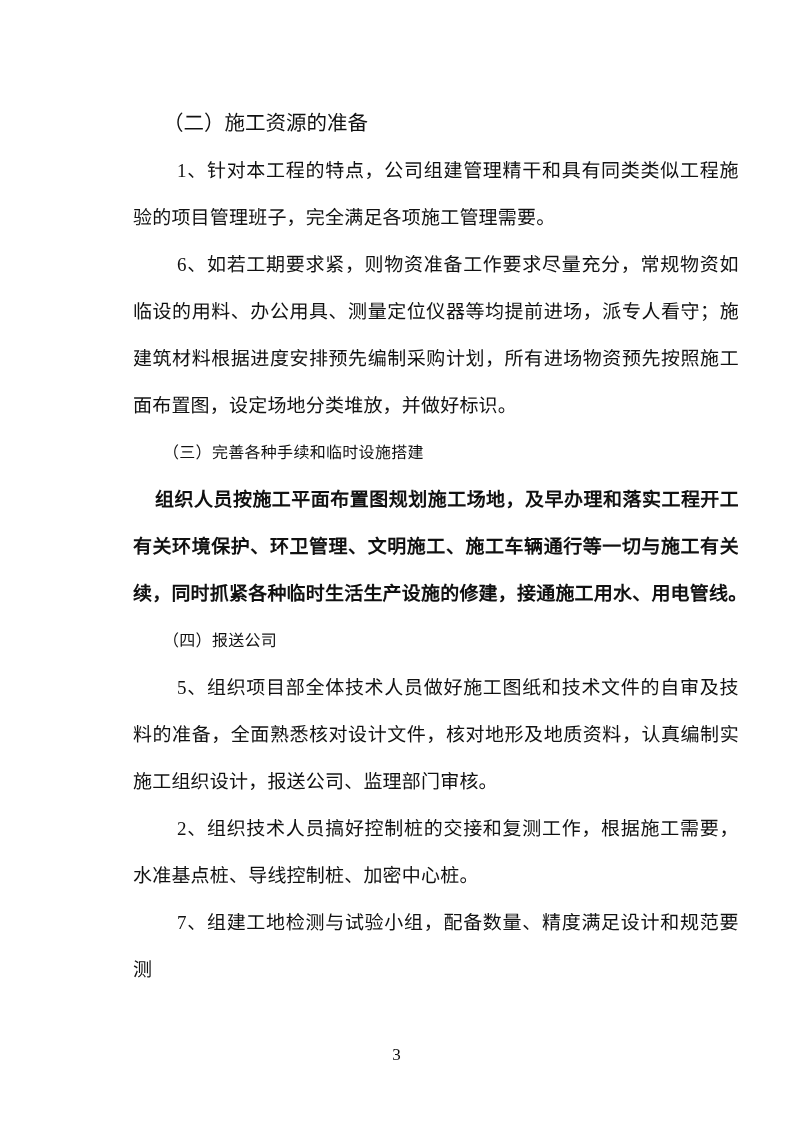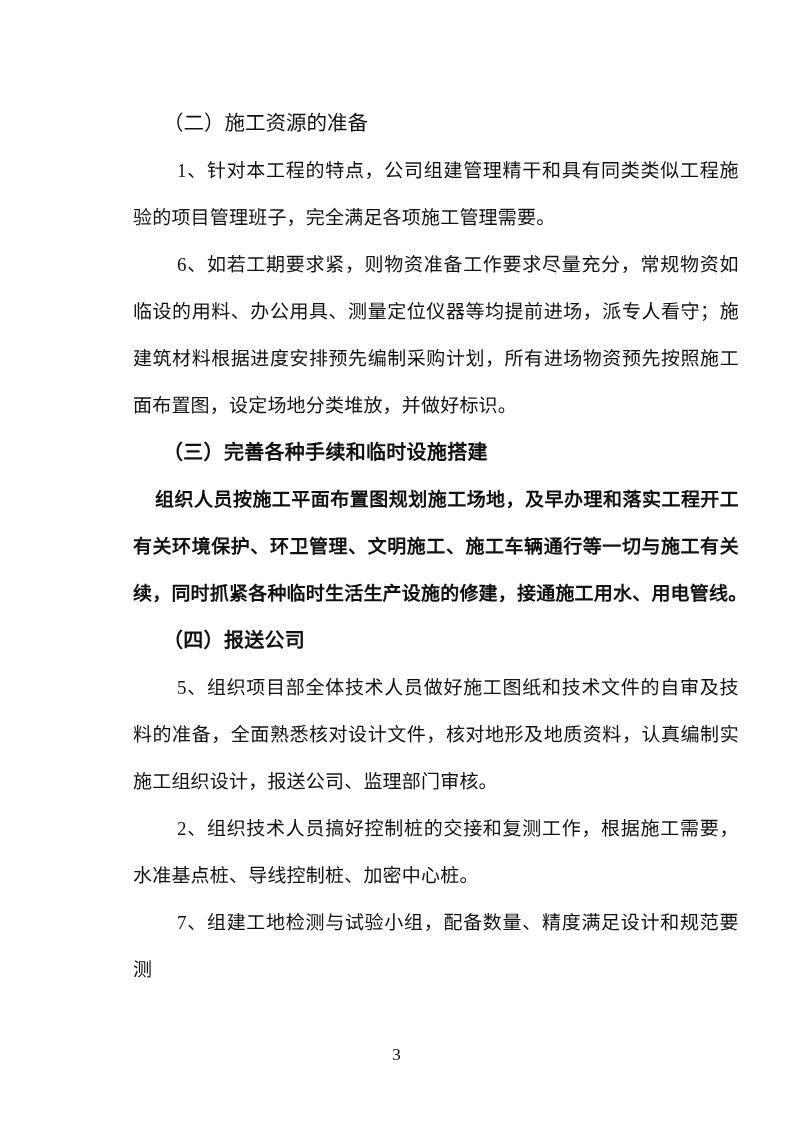--- a/index.html
+++ b/index.html
@@ -46,23 +46,23 @@
     line-height: 47px;
     margin: 0;
     text-indent: 30px;
     color: #111111;
     white-space: nowrap;
   }
   .heading.regular {
     font-weight: normal;
   }
   .heading.bold {
-    font-weight: bold;
+    font-weight: normal;
     font-family: "DejaVu Sans", "Liberation Sans", sans-serif;
-    font-size: 20px;
+    font-size: 16px;
     letter-spacing: 0.3px;
   }
 
   
   .para.indent-2 {
     text-indent: 44px;
   }
   
   .para.indent-1 {
     text-indent: 22px;

